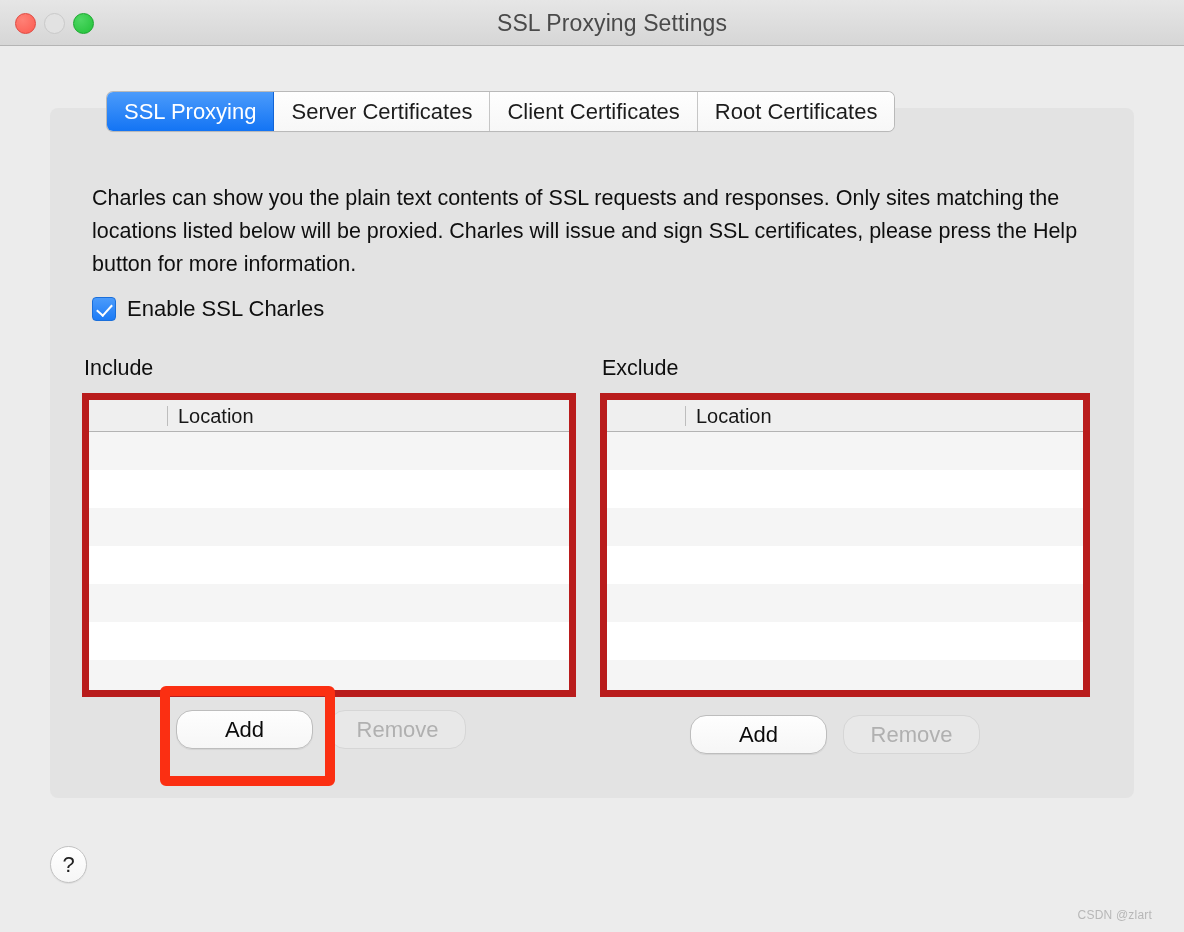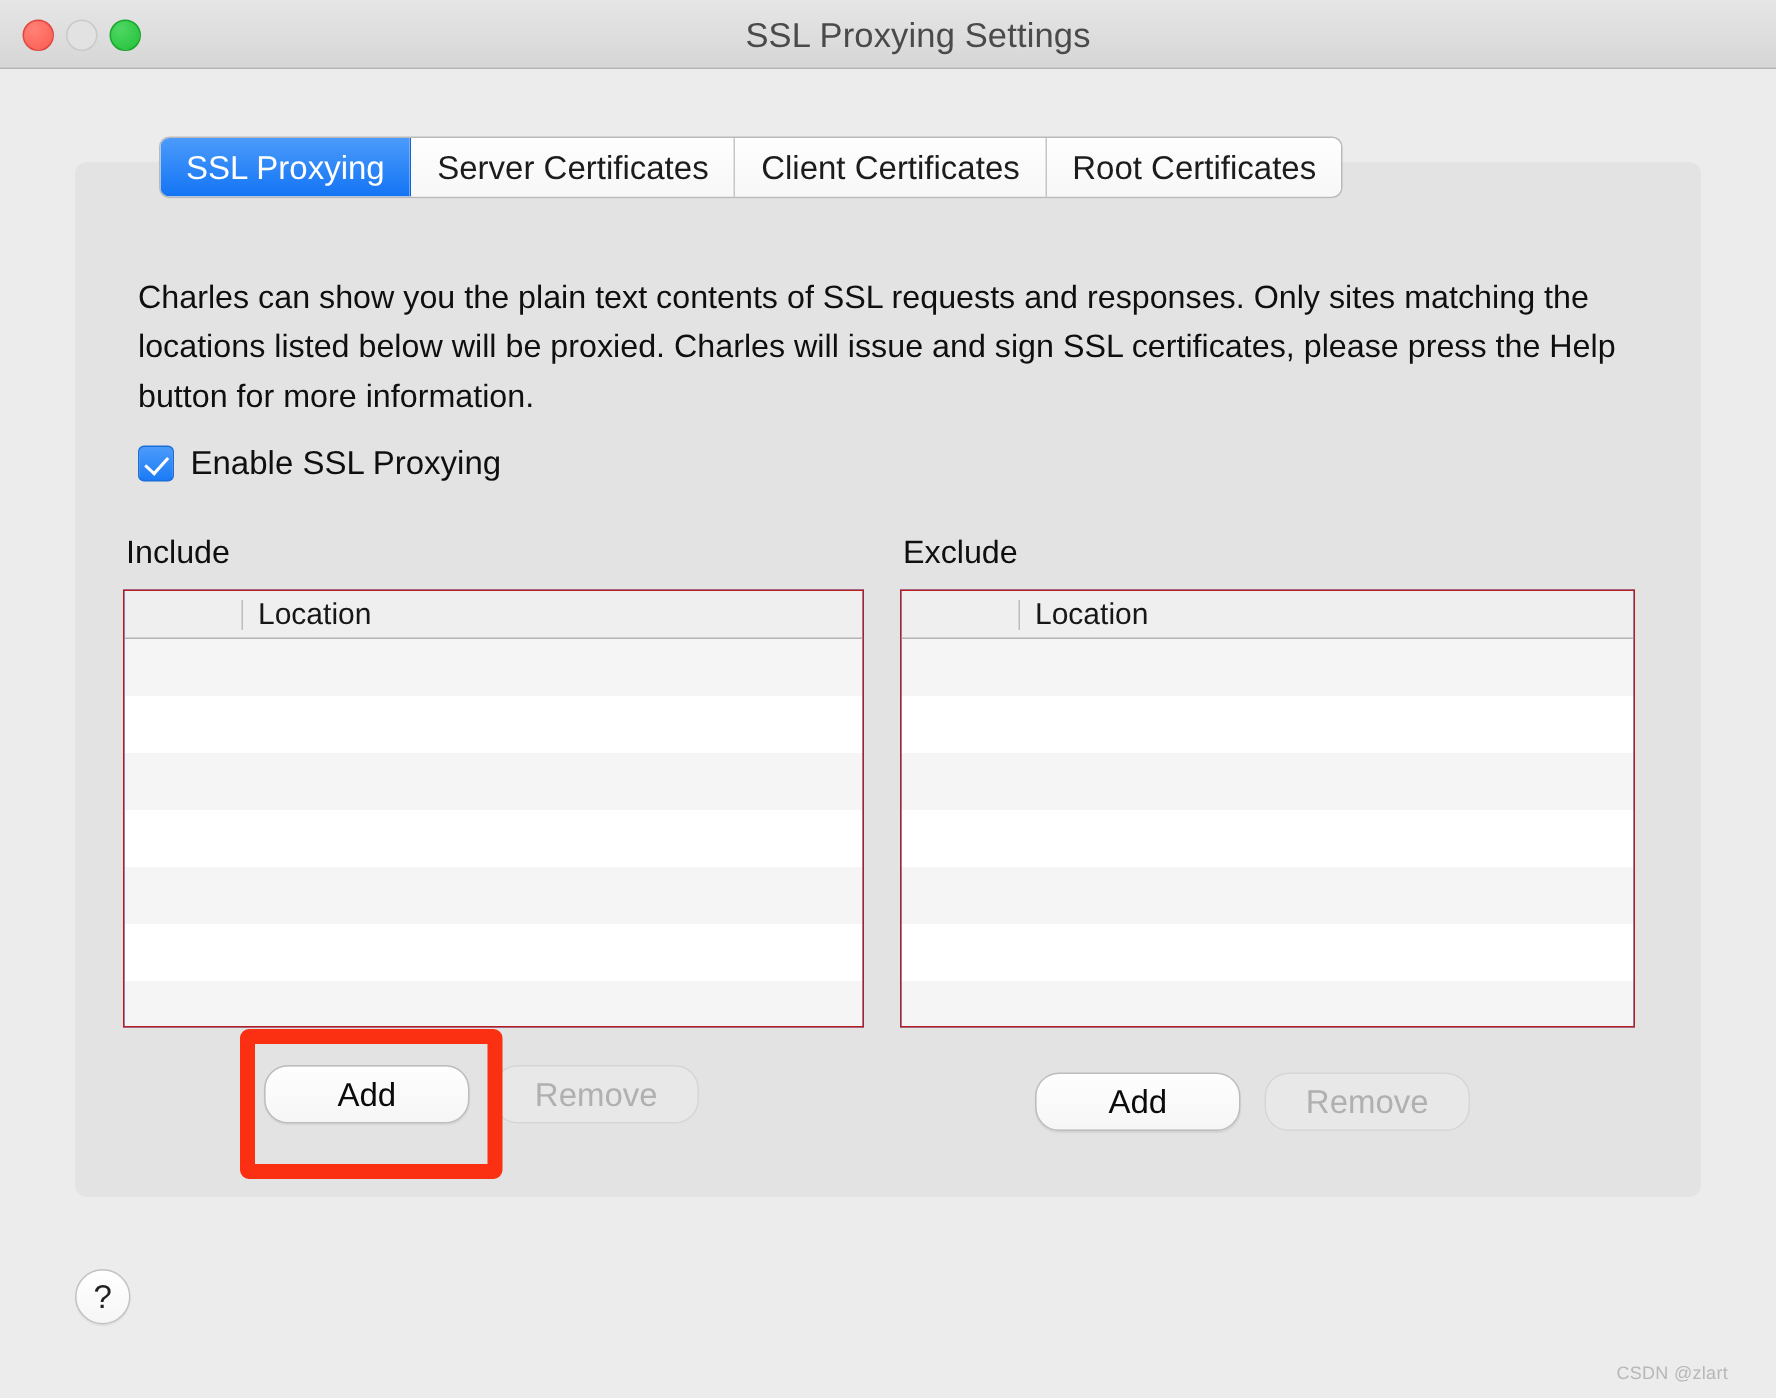--- a/index.html
+++ b/index.html
@@ -157,22 +157,22 @@
   .list-block { position: absolute; top: 248px; }
   .list-block.include { left: 32px; width: 494px; }
   .list-block.exclude { left: 550px; width: 490px; }
 
   .list-title {
     font-size: 21.5px;
     color: #0f0f0f;
     margin: 0 0 12px 2px;
   }
   .table {
-    border: 1px solid #b91c1c;
-    background: #3b82f6;
+    border: 7px solid #b91c1c;
+    background: #701a75;
     box-sizing: border-box;
     overflow: hidden;
   }
   .table-head {
     height: 32px;
     background: #efefef;
     border-bottom: 1px solid #b3b3b3;
     display: flex;
     align-items: center;
     box-sizing: border-box;
@@ -294,21 +294,21 @@
   </div>
 
   <div class="panel">
 
     <div class="desc">Charles can show you the plain text contents of SSL requests and responses. Only sites matching the locations listed below will be proxied. Charles will issue and sign SSL certificates, please press the Help button for more information.</div>
 
     <div class="checkrow">
       <div class="checkbox">
         <div class="tick"></div>
       </div>
-      <label>Enable SSL Proxying</label>
+      <label>Enable SSL Charles</label>
     </div>
 
     <div class="list-block include">
       <div class="list-title">Include</div>
       <div class="table">
         <div class="table-head">
           <div class="head-spacer"></div>
           <div class="head-divider"></div>
           <div class="head-label">Location</div>
         </div>

